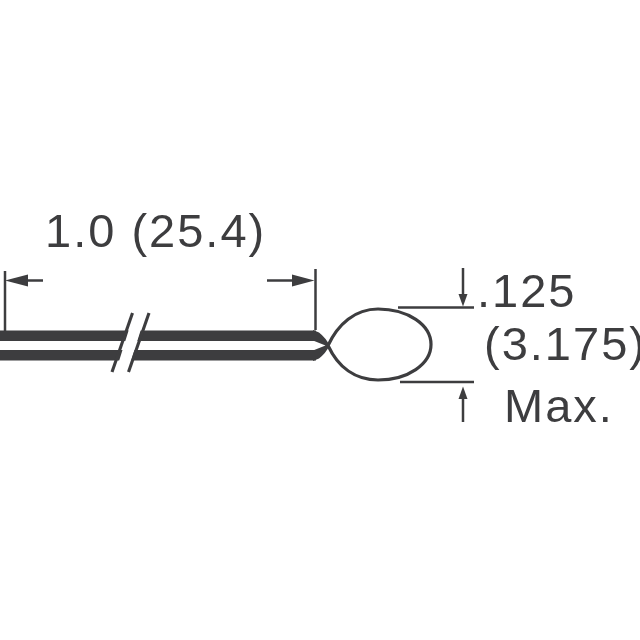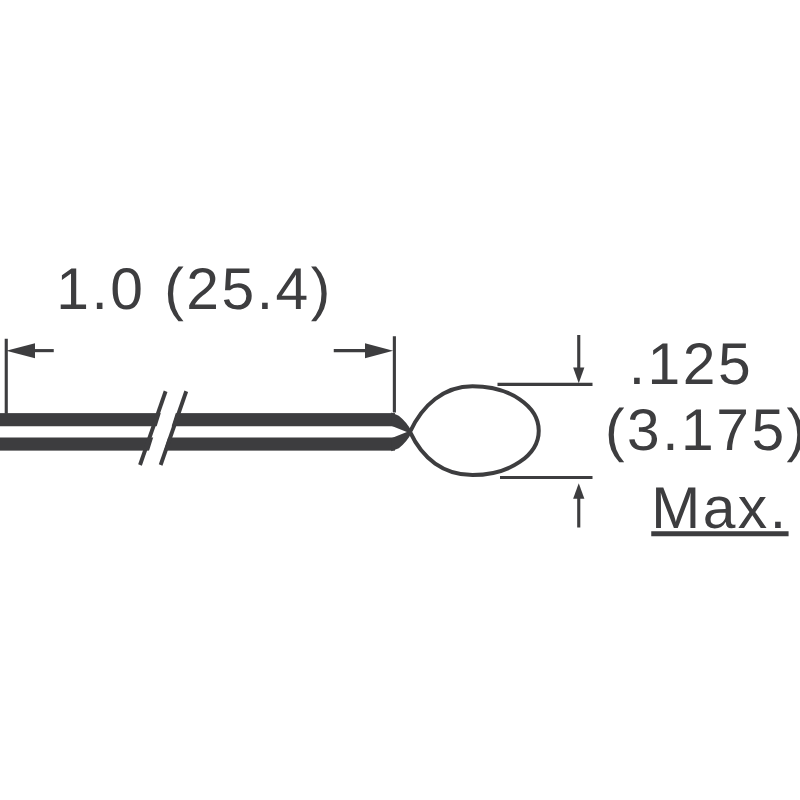--- a/index.html
+++ b/index.html
@@ -19,23 +19,23 @@
     position: absolute;
     color: var(--ink, #3d3d3f);
     font-size: 47px;
     line-height: 1;
     letter-spacing: 2px;
     white-space: nowrap;
     user-select: none;
   }
   .lbl-lead-length   { left: 45px;  top: 207px; }
   .lbl-lead-min      { left: 100px; top: 262px; }
-  .lbl-bead-in       { left: 503px; top: 267px; }
+  .lbl-bead-in       { left: 477px; top: 267px; }
   .lbl-bead-mm       { left: 484px; top: 320px; }
-  .lbl-bead-max      { left: 521px; top: 382px; text-decoration: underline; }
+  .lbl-bead-max      { left: 504px; top: 382px; }
 
   svg.lineart {
     position: absolute;
     left: 0; top: 0;
     width: 640px; height: 640px;
     display: block;
   }
   .stroke {
     stroke: var(--ink, #3d3d3f);
     fill: none;

